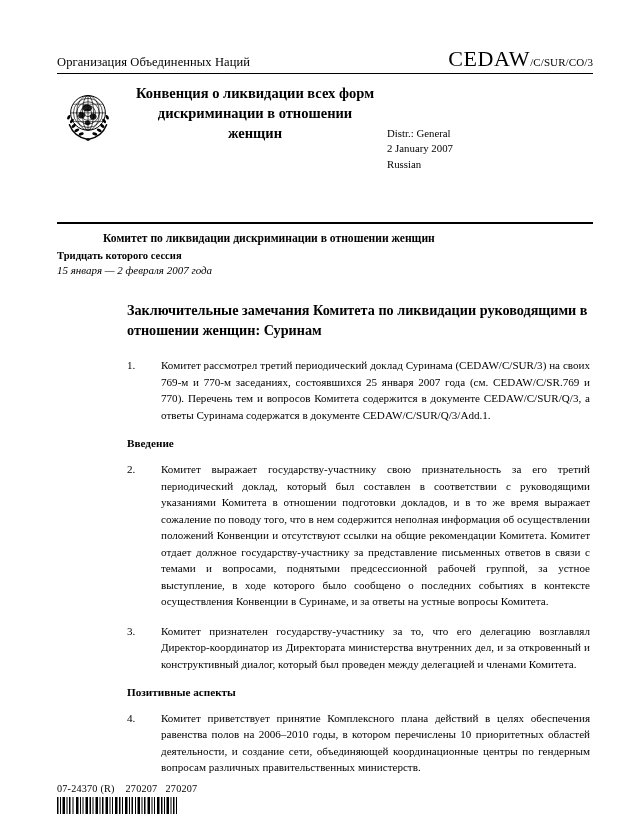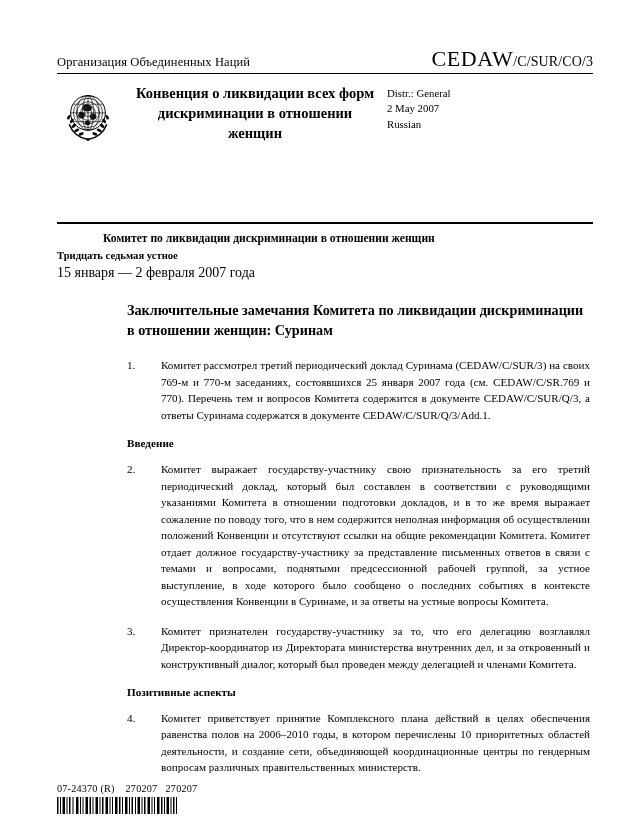--- a/index.html
+++ b/index.html
@@ -46,21 +46,21 @@
     align-items: baseline;
     white-space: nowrap;
     margin-left: 14px;
   }
   .symbol-main {
     font-size: 22px;
     letter-spacing: 0.6px;
     line-height: 1;
   }
   .symbol-sub {
-    font-size: 14px;
+    font-size: 11px;
     letter-spacing: 0.1px;
     line-height: 1;
   }
   .rule-thin {
     border-top: 1.1px solid #000;
     width: 536px;
     margin-top: 1px;
   }
 
   .masthead-body {
@@ -81,20 +81,21 @@
     padding-left: 2px;
     padding-right: 6px;
     max-width: 252px;
     text-align: center;
   }
   .distr-block {
     flex: 0 0 150px;
     font-size: 10.8px;
     line-height: 1.42;
     padding-top: 3px;
+    margin-top: 40px;
   }
 
   
   .rule-thick {
     position: absolute;
     left: 57px;
     top: 222px;
     width: 536px;
     height: 0;
     border-top: 2.6px solid #000;
@@ -113,22 +114,23 @@
     line-height: 1.42;
     margin-left: 46px;
   }
   .committee-session {
     font-weight: bold;
     font-size: 10.6px;
     line-height: 1.42;
     margin-top: 1px;
   }
   .committee-dates {
-    font-size: 14px;
-    line-height: 1.42;
+    font-size: 11px;
+    line-height: 1.42;
+    font-style: italic;
   }
 
   
   .content {
     position: absolute;
     left: 127px;
     top: 300px;
     width: 463px;
   }
   .doc-title {
@@ -240,38 +242,38 @@
             <ellipse cx="81" cy="52" rx="4" ry="2.2" transform="rotate(62 81 52)"></ellipse>
             <ellipse cx="50" cy="88" rx="3" ry="2"></ellipse>
           </g>
         </svg>
       </div>
 
       <div class="conv-title">Конвенция о ликвидации всех форм дискриминации в отношении женщин</div>
 
       <div class="distr-block">
         <div>Distr.: General</div>
-        <div>2 May 2007</div>
+        <div>2 January 2007</div>
         <div>Russian</div>
       </div>
 
     </div>
   </div>
 
   <div class="rule-thick"></div>
 
   <div class="committee">
     <div class="committee-name">Комитет по ликвидации дискриминации в отношении женщин</div>
-    <div class="committee-session">Тридцать седьмая устное</div>
+    <div class="committee-session">Тридцать которого сессия</div>
     <div class="committee-dates">15 января — 2 февраля 2007 года</div>
   </div>
 
   <div class="content">
 
-    <div class="doc-title">Заключительные замечания Комитета по ликвидации дискриминации в отношении женщин: Суринам</div>
+    <div class="doc-title">Заключительные замечания Комитета по ликвидации руководящими в отношении женщин: Суринам</div>
 
     <div class="para">
       <span class="para-num">1.</span>
       <span>Комитет рассмотрел третий периодический доклад Суринама (CEDAW/C/SUR/3) на своих 769-м и 770-м заседаниях, состоявшихся 25 января 2007 года (см. CEDAW/C/SR.769 и 770). Перечень тем и вопросов Комитета содержится в документе CEDAW/C/SUR/Q/3, а ответы Суринама содержатся в документе CEDAW/C/SUR/Q/3/Add.1.</span>
     </div>
 
     <div class="section-head sp-before">Введение</div>
 
     <div class="para">
       <span class="para-num">2.</span>

